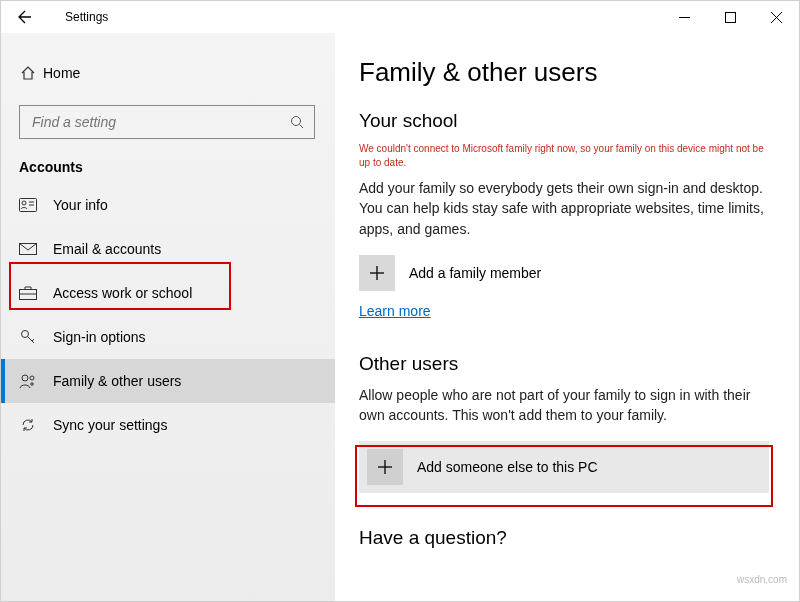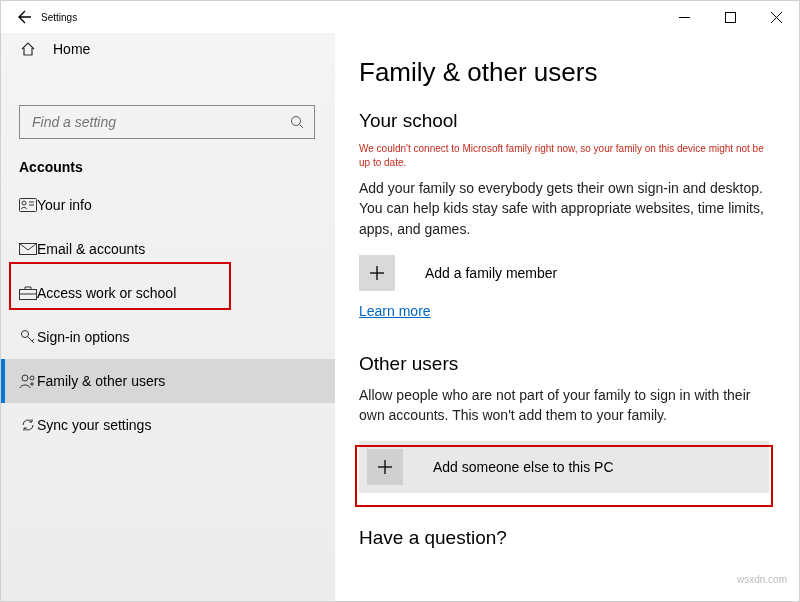--- a/index.html
+++ b/index.html
@@ -1,42 +1,42 @@
 <!DOCTYPE html>
 <html><head>
 <meta charset="utf-8">
 <style>
   * { box-sizing: border-box; }
   html, body { margin:0; padding:0; font-family: "Segoe UI", Arial, sans-serif; font-size:14px; color:#000; }
   .window { width:800px; height:602px; background:#fff; position:relative; border:1px solid #d0d0d0; overflow:hidden; }
   .titlebar { height:32px; display:flex; align-items:center; padding-left:10px; }
   .titlebar .back { width:28px; display:flex; align-items:center; justify-content:center; }
-  .titlebar .title { margin-left:2px; font-size:10px; }
+  .titlebar .title { margin-left:26px; font-size:12px; }
   .winctrls { position:absolute; top:0; right:0; display:flex; }
   .winbtn { width:46px; height:32px; display:flex; align-items:center; justify-content:center; }
   .body { display:flex; height:calc(100% - 32px); }
   .sidebar { width:334px; background:linear-gradient(#f4f4f4,#ececec); padding:8px 0 0 0; display:flex; flex-direction:column; }
-  .home-row { display:flex; align-items:flex-start; height:40px; padding-left:18px; gap:16px; }
+  .home-row { display:flex; align-items:flex-end; height:40px; padding-left:18px; gap:6px; }
   .home-row .ico { width:18px; display:flex; align-items:center; justify-content:center; }
   .searchbox { margin:24px 20px 14px 18px; height:34px; border:1px solid #888; display:flex; align-items:center; padding:0 10px; background:#fff0; }
   .searchbox input { flex:1; border:none; outline:none; background:transparent; font-size:14px; font-style:italic; color:#666; }
   .searchbox .sicon { color:#555; }
   .section-title { font-weight:600; padding:6px 0 8px 18px; font-size:14px; }
   .navlist { display:flex; flex-direction:column; }
-  .navitem { display:flex; align-items:center; height:44px; padding-left:18px; position:relative; }
+  .navitem { display:flex; align-items:center; height:44px; padding-left:18px; gap:16px; position:relative; }
   .navitem .ico { width:18px; display:flex; align-items:center; justify-content:center; color:#333; }
   .navitem.selected { background:#d7d7d7; }
   .navitem.selected::before { content:""; position:absolute; left:0; top:0; bottom:0; width:4px; background:#0078d7; }
   .redbox { position:absolute; border:2px solid #d00000; pointer-events:none; }
   .content { flex:1; padding:24px 30px 0 24px; overflow:hidden; }
   .content h1 { font-weight:400; font-size:26px; margin:0 0 22px 0; }
   .content h2 { font-weight:400; font-size:19px; margin:0 0 10px 0; }
   .error { color:#c42b1c; font-size:10px; margin-bottom:8px; line-height:1.4; }
   .para { font-size:14px; color:#222; line-height:1.45; margin-bottom:16px; }
-  .addrow { display:flex; align-items:center; gap:30px; margin:6px 0 10px 0; }
+  .addrow { display:flex; align-items:center; gap:14px; margin:6px 0 10px 0; }
   .plusbtn { width:36px; height:36px; background:#d9d9d9; display:flex; align-items:center; justify-content:center; font-size:20px; color:#111; }
   .addlabel { font-size:14px; }
   .link { color:#0067c0; font-size:14px; display:inline-block; margin-top:2px; }
   .section2 { margin-top:34px; }
   .addrow.wide { background:#e8e8e8; padding:8px; margin-top:10px; position:relative; }
   .addrow.wide .plusbtn { background:#d0d0d0; }
   .redbox2 { border:2px solid #d00000; pointer-events:none; position:absolute; }
   .question { margin-top:34px; }
   .watermark { position:absolute; bottom:16px; right:12px; font-size:10px; color:#bbb; }
   svg { display:block; }

